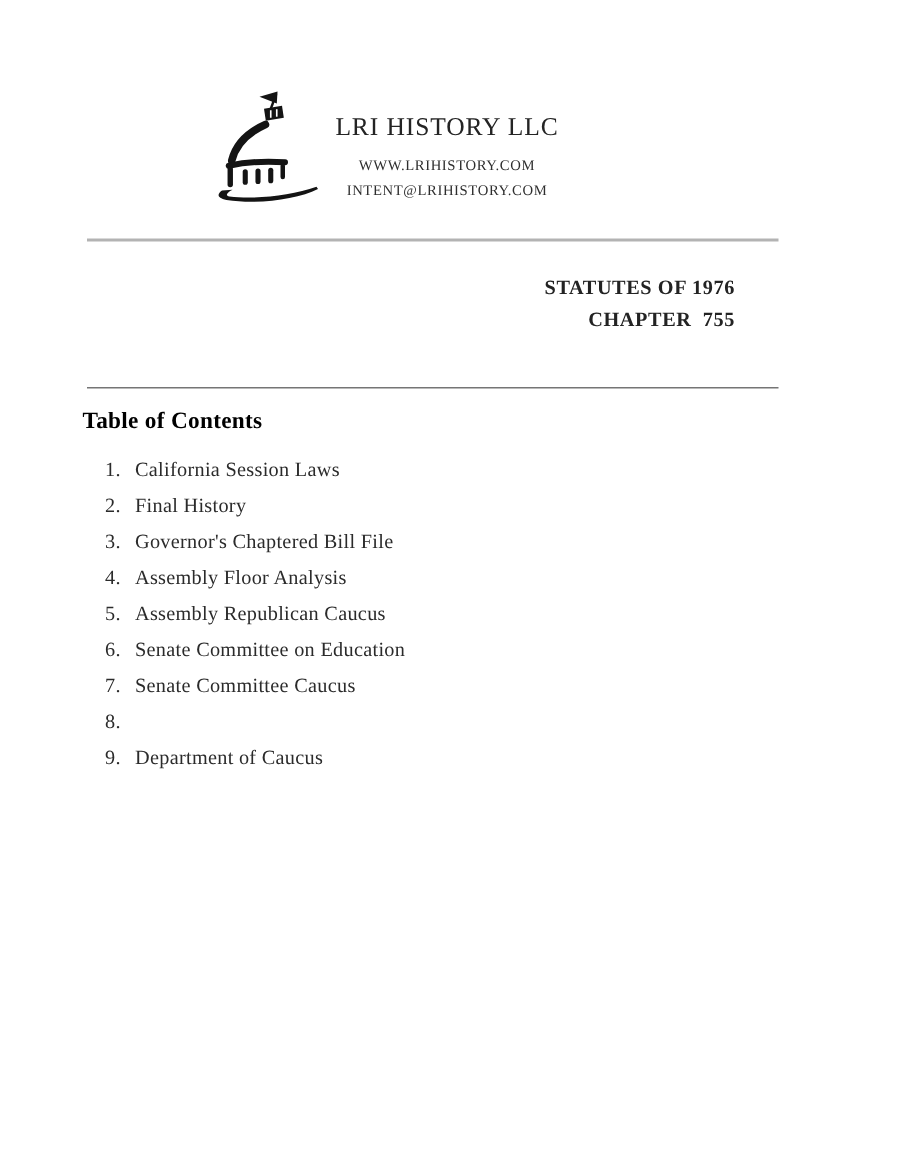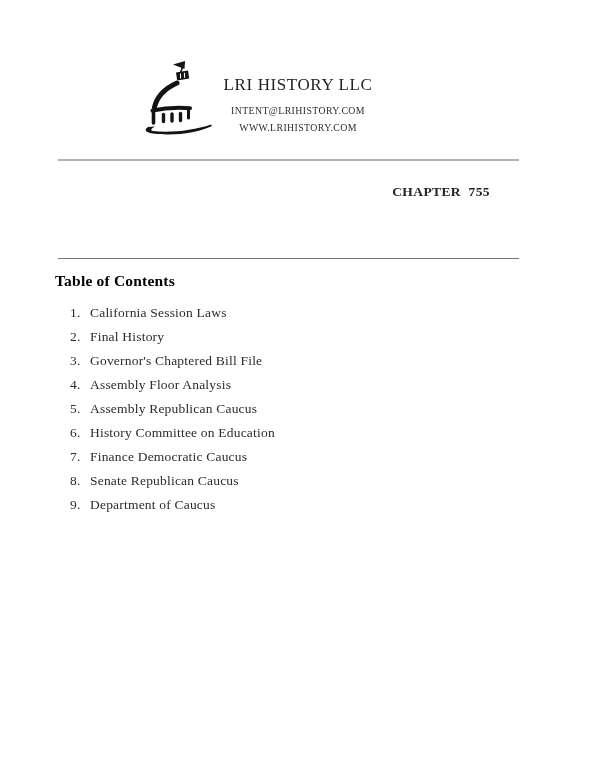--- a/index.html
+++ b/index.html
@@ -133,27 +133,28 @@
 
         <path d="M48.5,50.5 L48.5,58" stroke-width="3"></path>
 
         <path d="M8,67 C5,69 4,72 11,73.3 C32,76.5 58,73 72,66 L71,64.5 C54,70.5 30,73 13,71 C10,70.6 11,68.5 15,66.5 Z" fill="#141414" stroke="none"></path>
       </g>
     </svg>
   </div>
 
   <div class="company-block">
     <div class="company-name">LRI HISTORY LLC</div>
+    <div class="contact-line">WWW.LRIHISTORY.COM</div>
     <div class="contact-line">INTENT@LRIHISTORY.COM</div>
-    <div class="contact-line">WWW.LRIHISTORY.COM</div>
   </div>
 
   <div class="rule rule-top"></div>
 
   <div class="bill-reference">
+    <div class="ref-line">STATUTES OF 1976</div>
     <div class="ref-line">CHAPTER  755</div>
   </div>
 
   <div class="rule rule-bottom"></div>
 
   <div class="toc-heading">Table of Contents</div>
 
   <ol class="toc-list">
     <li class="toc-item">
       <span class="toc-num">1.</span>
@@ -170,29 +171,28 @@
     <li class="toc-item">
       <span class="toc-num">4.</span>
       <span class="toc-label">Assembly Floor Analysis</span>
     </li>
     <li class="toc-item">
       <span class="toc-num">5.</span>
       <span class="toc-label">Assembly Republican Caucus</span>
     </li>
     <li class="toc-item">
       <span class="toc-num">6.</span>
-      <span class="toc-label">History Committee on Education</span>
+      <span class="toc-label">Senate Committee on Education</span>
     </li>
     <li class="toc-item">
       <span class="toc-num">7.</span>
-      <span class="toc-label">Finance Democratic Caucus</span>
+      <span class="toc-label">Senate Committee Caucus</span>
     </li>
     <li class="toc-item">
       <span class="toc-num">8.</span>
-      <span class="toc-label">Senate Republican Caucus</span>
     </li>
     <li class="toc-item">
       <span class="toc-num">9.</span>
       <span class="toc-label">Department of Caucus</span>
     </li>
   </ol>
 
 </div>
 
 </body></html>

